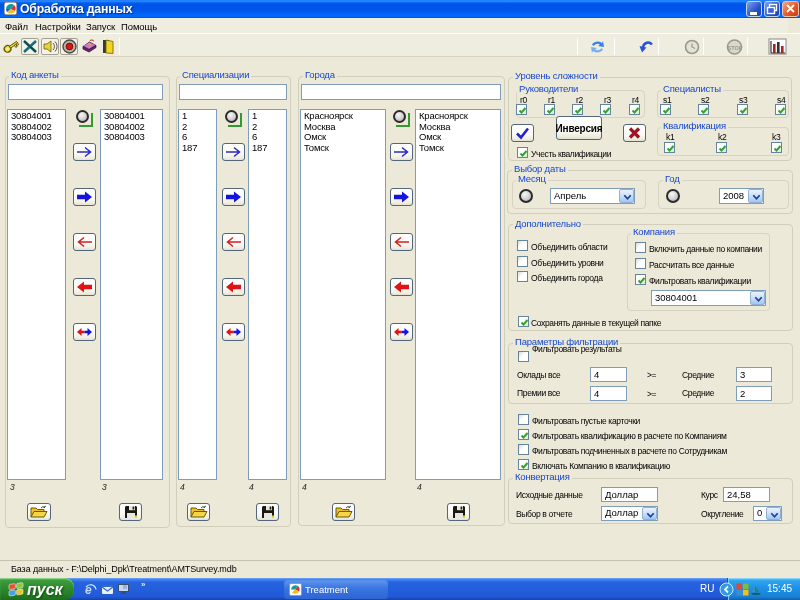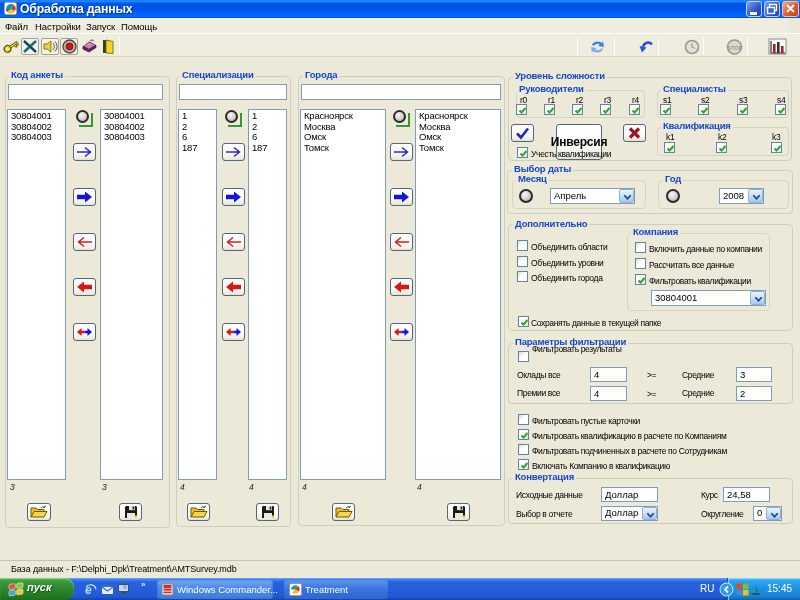--- a/index.html
+++ b/index.html
@@ -1,19 +1,19 @@
 <!DOCTYPE html>
 <html><head><meta charset="utf-8"><style>
 *{margin:0;padding:0;box-sizing:border-box}
 html,body{width:800px;height:600px;overflow:hidden}
 body{font-family:"Liberation Sans",sans-serif;background:#ECE9D8;position:relative}
 .ab{position:absolute}
 .grp{position:absolute;border:1px solid #D1CEBC;border-radius:4px}
 .sub{position:absolute;border:1px solid #D6D3C2;border-radius:4px}
-.cap{position:absolute;background:#ECE9D8;color:#1447CE;font-weight:bold;font-size:9.5px;line-height:10px;padding:0 2px;white-space:nowrap;letter-spacing:-0.2px}
+.cap{position:absolute;background:#ECE9D8;color:#1447CE;font-weight:normal;font-size:9.5px;line-height:10px;padding:0 2px;white-space:nowrap;letter-spacing:-0.2px}
 .lbl{position:absolute;color:#000;font-weight:normal;font-size:8.5px;line-height:10px;white-space:nowrap;letter-spacing:-0.35px}
 .lst{position:absolute;background:#fff;border:1px solid #7F9DB9;font-size:9.5px;line-height:10.6px;padding:1px 0 0 3px;color:#000;letter-spacing:-0.2px}
 .edit{position:absolute;background:#fff;border:1px solid #7F9DB9;font-size:9.5px;line-height:13px;padding:0 0 0 3px;color:#000}
 .cnt{position:absolute;font-style:italic;font-size:8.5px;color:#222}
 .btn{position:absolute;border:1px solid #52667C;border-radius:3px;background:linear-gradient(180deg,#FFFFFF,#FBFAF6 60%,#EFEDE0 88%,#E3E0CE);display:flex;align-items:center;justify-content:center}
 .knob{position:absolute;width:13px;height:13px;border-radius:50%;border:2px solid #2B2B2B;background:radial-gradient(circle at 38% 32%,#F8F8F8,#D4D4D4 50%,#A6A6A6)}
 .knob:after{content:"";position:absolute;left:1px;top:1px;width:12px;height:12px;border-right:2px solid #339933;border-bottom:2px solid #339933}
 .knob.ng{width:14px;height:14px;border-width:2.5px}
 .knob.ng:after{display:none}
 .cb{position:absolute;width:11px;height:11px;border:1px solid #65849D;background:linear-gradient(135deg,#DCDCD4,#FFFFFF 45%)}
@@ -365,21 +365,21 @@
 <div class="cb ck" style="left:771px;top:142px">
     <svg width="11" height="11">
       <path d="M2.5 5.5 L4.5 7.5 L8.5 3" stroke="#35A035" stroke-width="1.9" fill="none"></path>
     </svg>
   </div>
 <div class="btn" style="left:511px;top:124px;width:23px;height:18px">
     <svg width="19" height="14" viewBox="0 0 19 14">
       <path d="M4 7.5 L8 11.5 L15 2.5" stroke="#2222C8" stroke-width="2.6" fill="none"></path>
     </svg>
   </div>
-<div class="btn" style="left:556px;top:124px;width:46px;height:36px;font-size:12px;font-weight:bold;letter-spacing:-0.2px">Инверсия</div>
+<div class="btn" style="left:556px;top:116px;width:46px;height:24px;font-size:10px;font-weight:bold;letter-spacing:-0.2px">Инверсия</div>
 <div class="btn" style="left:623px;top:124px;width:23px;height:18px">
     <svg width="19" height="14" viewBox="0 0 19 14">
       <path d="M5 2.5 L14 11.5 M14 2.5 L5 11.5" stroke="#9E1420" stroke-width="3.2"></path>
     </svg>
   </div>
 <div class="cb ck" style="left:517px;top:147px">
     <svg width="11" height="11">
       <path d="M2.5 5.5 L4.5 7.5 L8.5 3" stroke="#35A035" stroke-width="1.9" fill="none"></path>
     </svg>
   </div>
@@ -510,48 +510,39 @@
 
   <div class="ab" style="left:0;top:0;width:74px;height:22px;border-radius:0 9px 9px 0;background:linear-gradient(180deg,#64BC64 0%,#3D9B3D 12%,#2F8A2F 45%,#268026 70%,#1E6C1E 100%);box-shadow:inset 0 1px 1px #8CD48C">
     <svg class="ab" style="left:8px;top:3px" width="16" height="16" viewBox="0 0 16 16">
         <g transform="skewY(-8)">
           <rect x="1" y="3.6" width="6.4" height="5.2" rx="1.2" fill="#E8503A" stroke="#FFF" stroke-width="0.5"></rect>
           <rect x="8.6" y="3.6" width="6.4" height="5.2" rx="1.2" fill="#8CC63E" stroke="#FFF" stroke-width="0.5"></rect>
           <rect x="1" y="10" width="6.4" height="5.2" rx="1.2" fill="#42A0E8" stroke="#FFF" stroke-width="0.5"></rect>
           <rect x="8.6" y="10" width="6.4" height="5.2" rx="1.2" fill="#F2C420" stroke="#FFF" stroke-width="0.5"></rect>
         </g>
       </svg>
-    <div class="ab" style="left:27px;top:3px;font-size:11px;font-weight:bold;font-style:italic;color:#FFFFFF;text-shadow:1px 1px 2px rgba(10,60,10,0.8)">пуск</div>
+    <div class="ab" style="left:27px;top:3px;font-size:16px;font-weight:bold;font-style:italic;color:#FFFFFF;text-shadow:1px 1px 2px rgba(10,60,10,0.8)">пуск</div>
   </div>
 
   <svg class="ab" style="left:84px;top:5px" width="13" height="13" viewBox="0 0 13 13">
       <text x="1" y="11" font-size="12" font-weight="bold" fill="#BBDCF8" font-style="italic">e</text>
       <path d="M2 4.2 A5.5 5.5 0 0 1 12 6.5" stroke="#D8ECFA" stroke-width="1.2" fill="none"></path>
     </svg>
   <svg class="ab" style="left:101px;top:5px" width="13" height="13" viewBox="0 0 13 13">
       <rect x="1" y="2" width="11" height="9" rx="1" fill="#E8F0FA"></rect>
       <path d="M1 4 L6.5 8 L12 4" stroke="#3A6AC8" stroke-width="1.2" fill="none"></path>
       <rect x="1" y="2" width="11" height="2" fill="#3A6AC8"></rect>
     </svg>
   <svg class="ab" style="left:117px;top:5px" width="13" height="13" viewBox="0 0 13 13">
       <rect x="1.5" y="1.5" width="10" height="7" fill="#C8D8EE" stroke="#38506E"></rect>
       <rect x="4" y="9" width="5" height="2" fill="#38506E"></rect>
       <path d="M6 3 L10 3 M6 5 L10 5" stroke="#5880B0" stroke-width="0.8"></path>
     </svg>
   <div class="ab" style="left:141px;top:2px;color:#D8E8FA;font-size:8px;font-weight:bold">»</div>
 
-  <div class="ab" style="left:157px;top:2px;width:116px;height:19px;border-radius:3px;background:linear-gradient(180deg,#77AAF4,#4E8BE8 40%,#3E7CE0);box-shadow:inset 0 0 2px #2A5AC0">
-     <svg class="ab" style="left:4px;top:3px" width="13" height="13" viewBox="0 0 13 13">
-        <rect x="1" y="1" width="11" height="11" rx="1" fill="#ECECEC" stroke="#888"></rect>
-        <rect x="2.5" y="2" width="8" height="3.4" fill="#D03020"></rect>
-        <rect x="2.5" y="6" width="8" height="1.6" fill="#D03020"></rect>
-        <rect x="2.5" y="8.6" width="8" height="1.6" fill="#D03020"></rect>
-      </svg>
-     <div class="ab" style="left:20px;top:4px;font-size:9.5px;color:#fff;white-space:nowrap">Windows Commander...</div>
-  </div>
   <div class="ab" style="left:284px;top:2px;width:104px;height:19px;border-radius:3px;background:linear-gradient(180deg,#5E97EE,#3A74DF 45%,#2E66D4);box-shadow:inset 0 0 1px #2A5AC0">
      <svg class="ab" style="left:5px;top:3px" width="13" height="13" viewBox="0 0 13 13">
         <rect x="0.5" y="0.5" width="12" height="12" rx="1.5" fill="#fff" stroke="#99A"></rect>
         <path d="M2 6.5 A4.5 4.5 0 0 1 9 3 L6 6.5 Z" fill="#00A0A8"></path>
         <path d="M9 3 A4.5 4.5 0 0 1 10 8.5 L6 6.5 Z" fill="#E03030"></path>
         <path d="M10 8.5 A4.5 4.5 0 0 1 3 9.5 L6 6.5 Z" fill="#F0C020"></path>
       </svg>
      <div class="ab" style="left:21px;top:4px;font-size:9.5px;color:#fff;white-space:nowrap">Treatment</div>
   </div>
 

